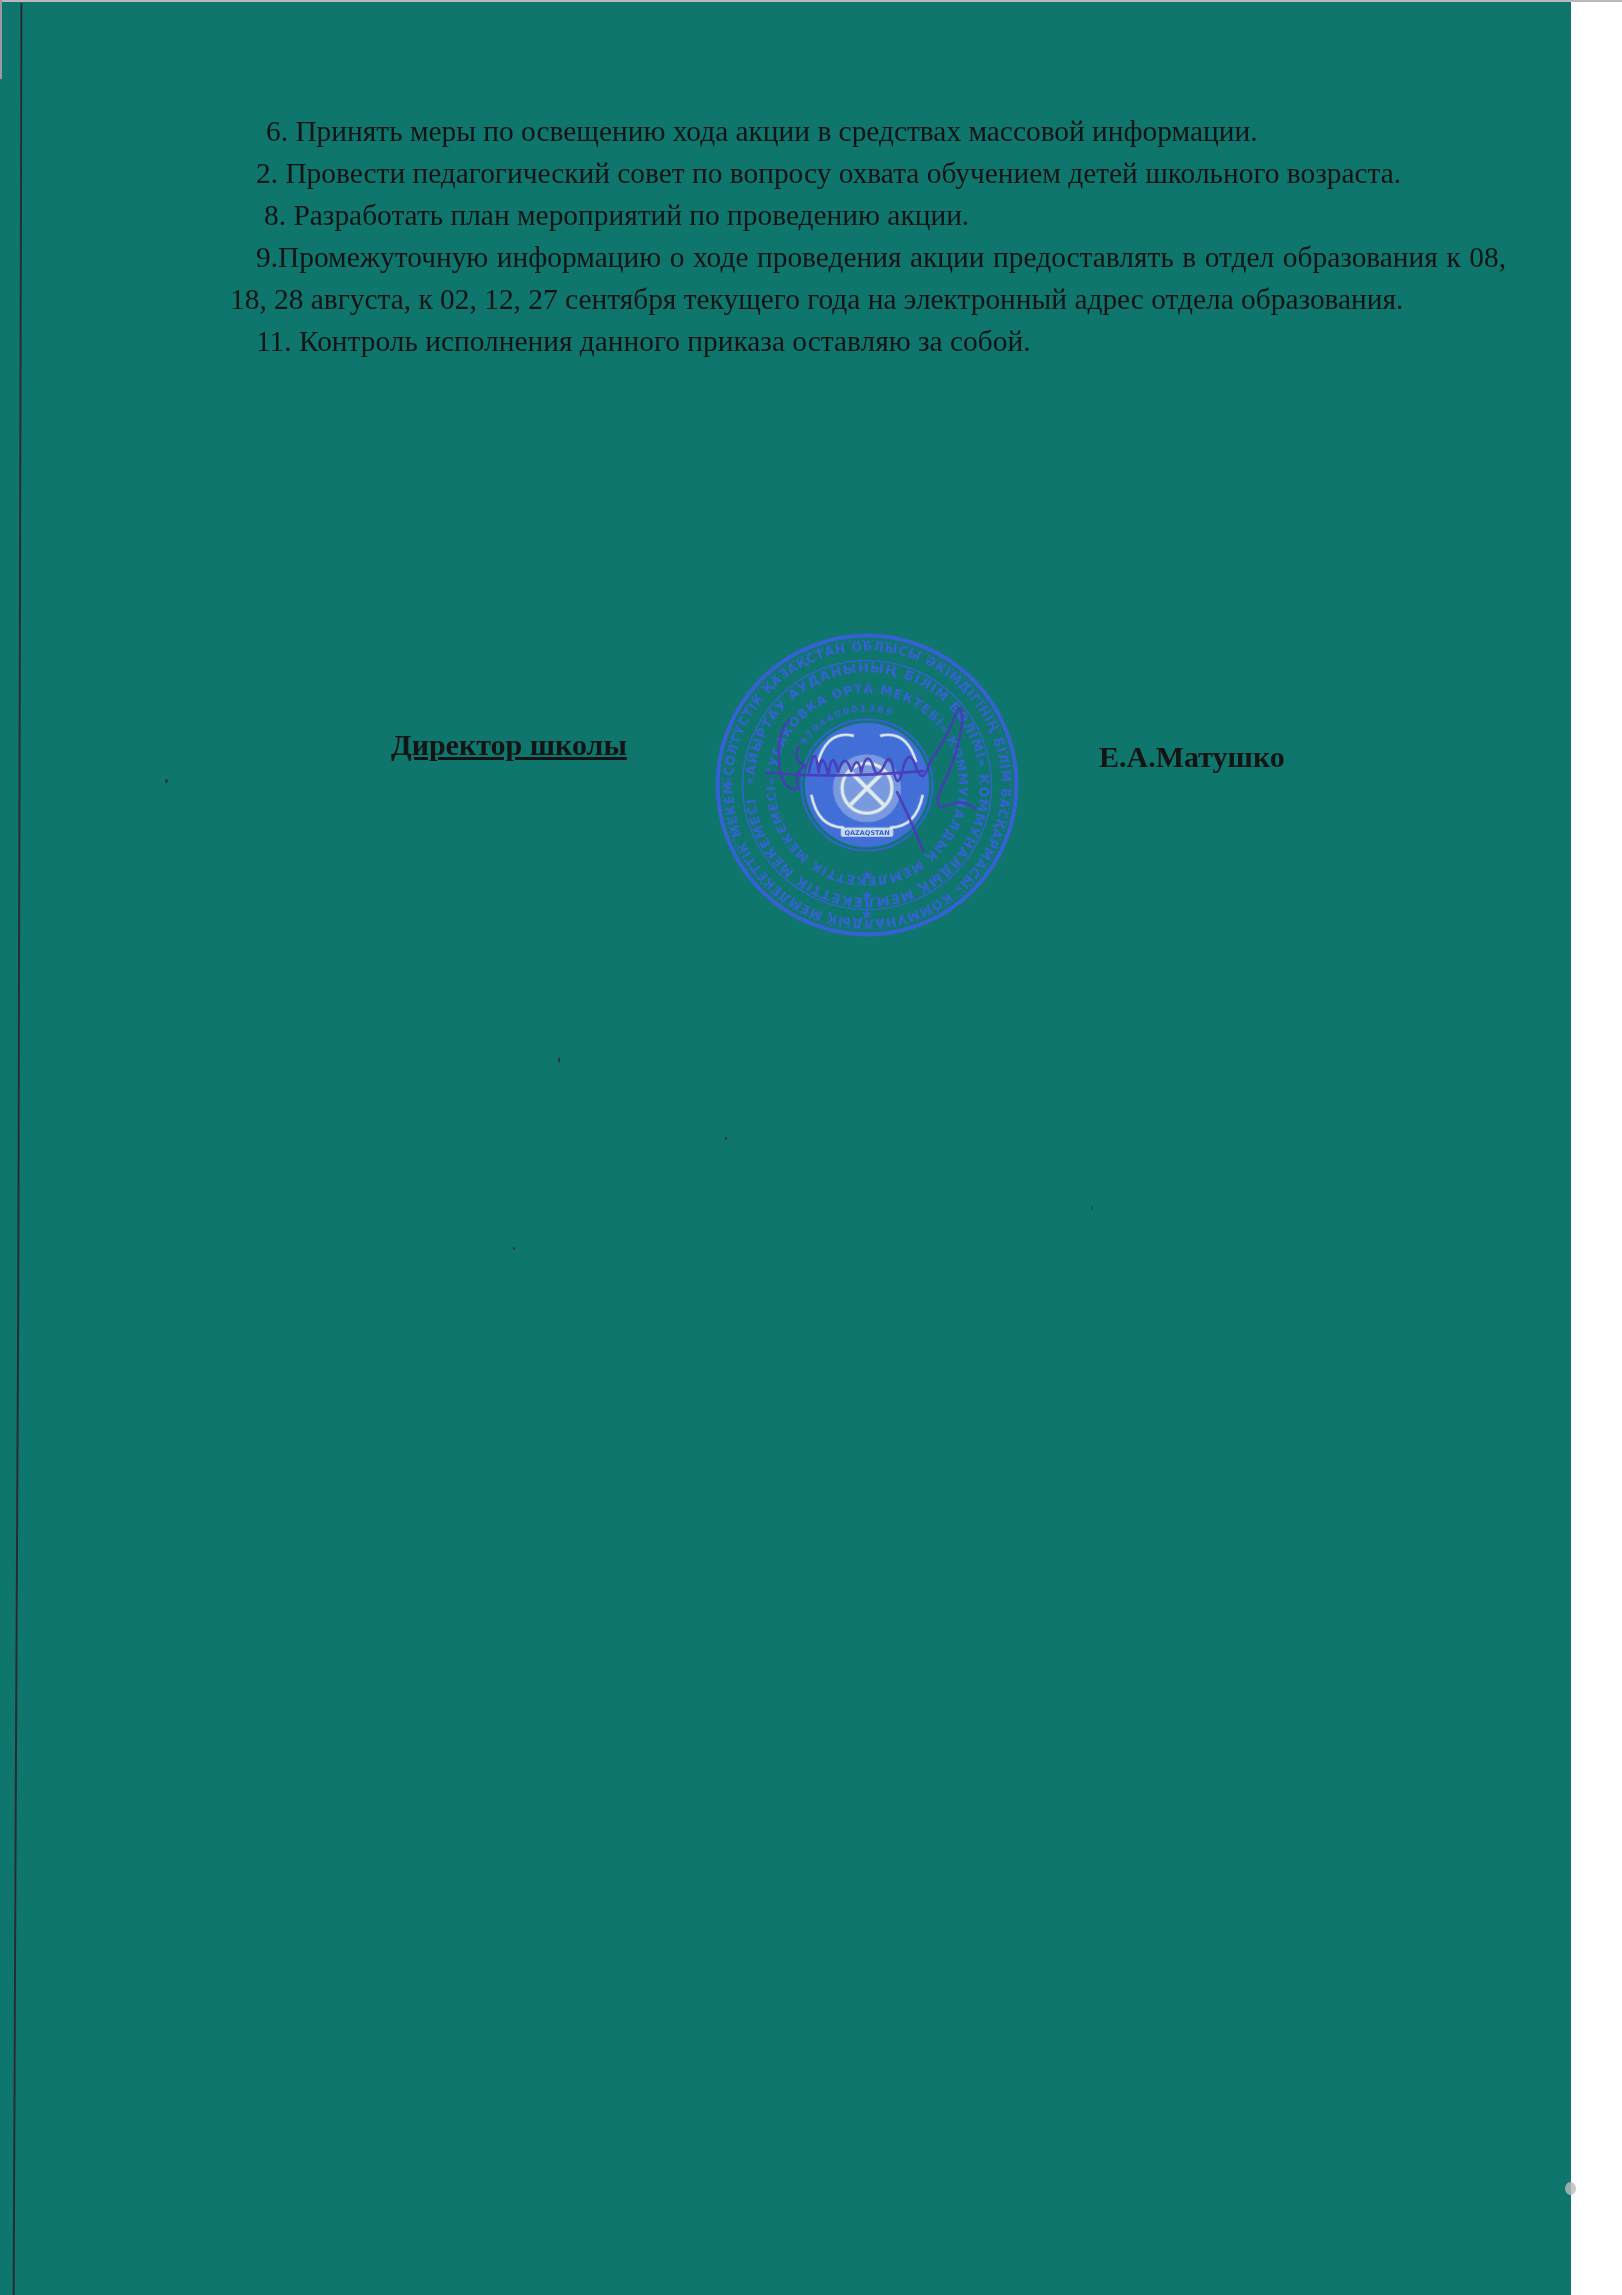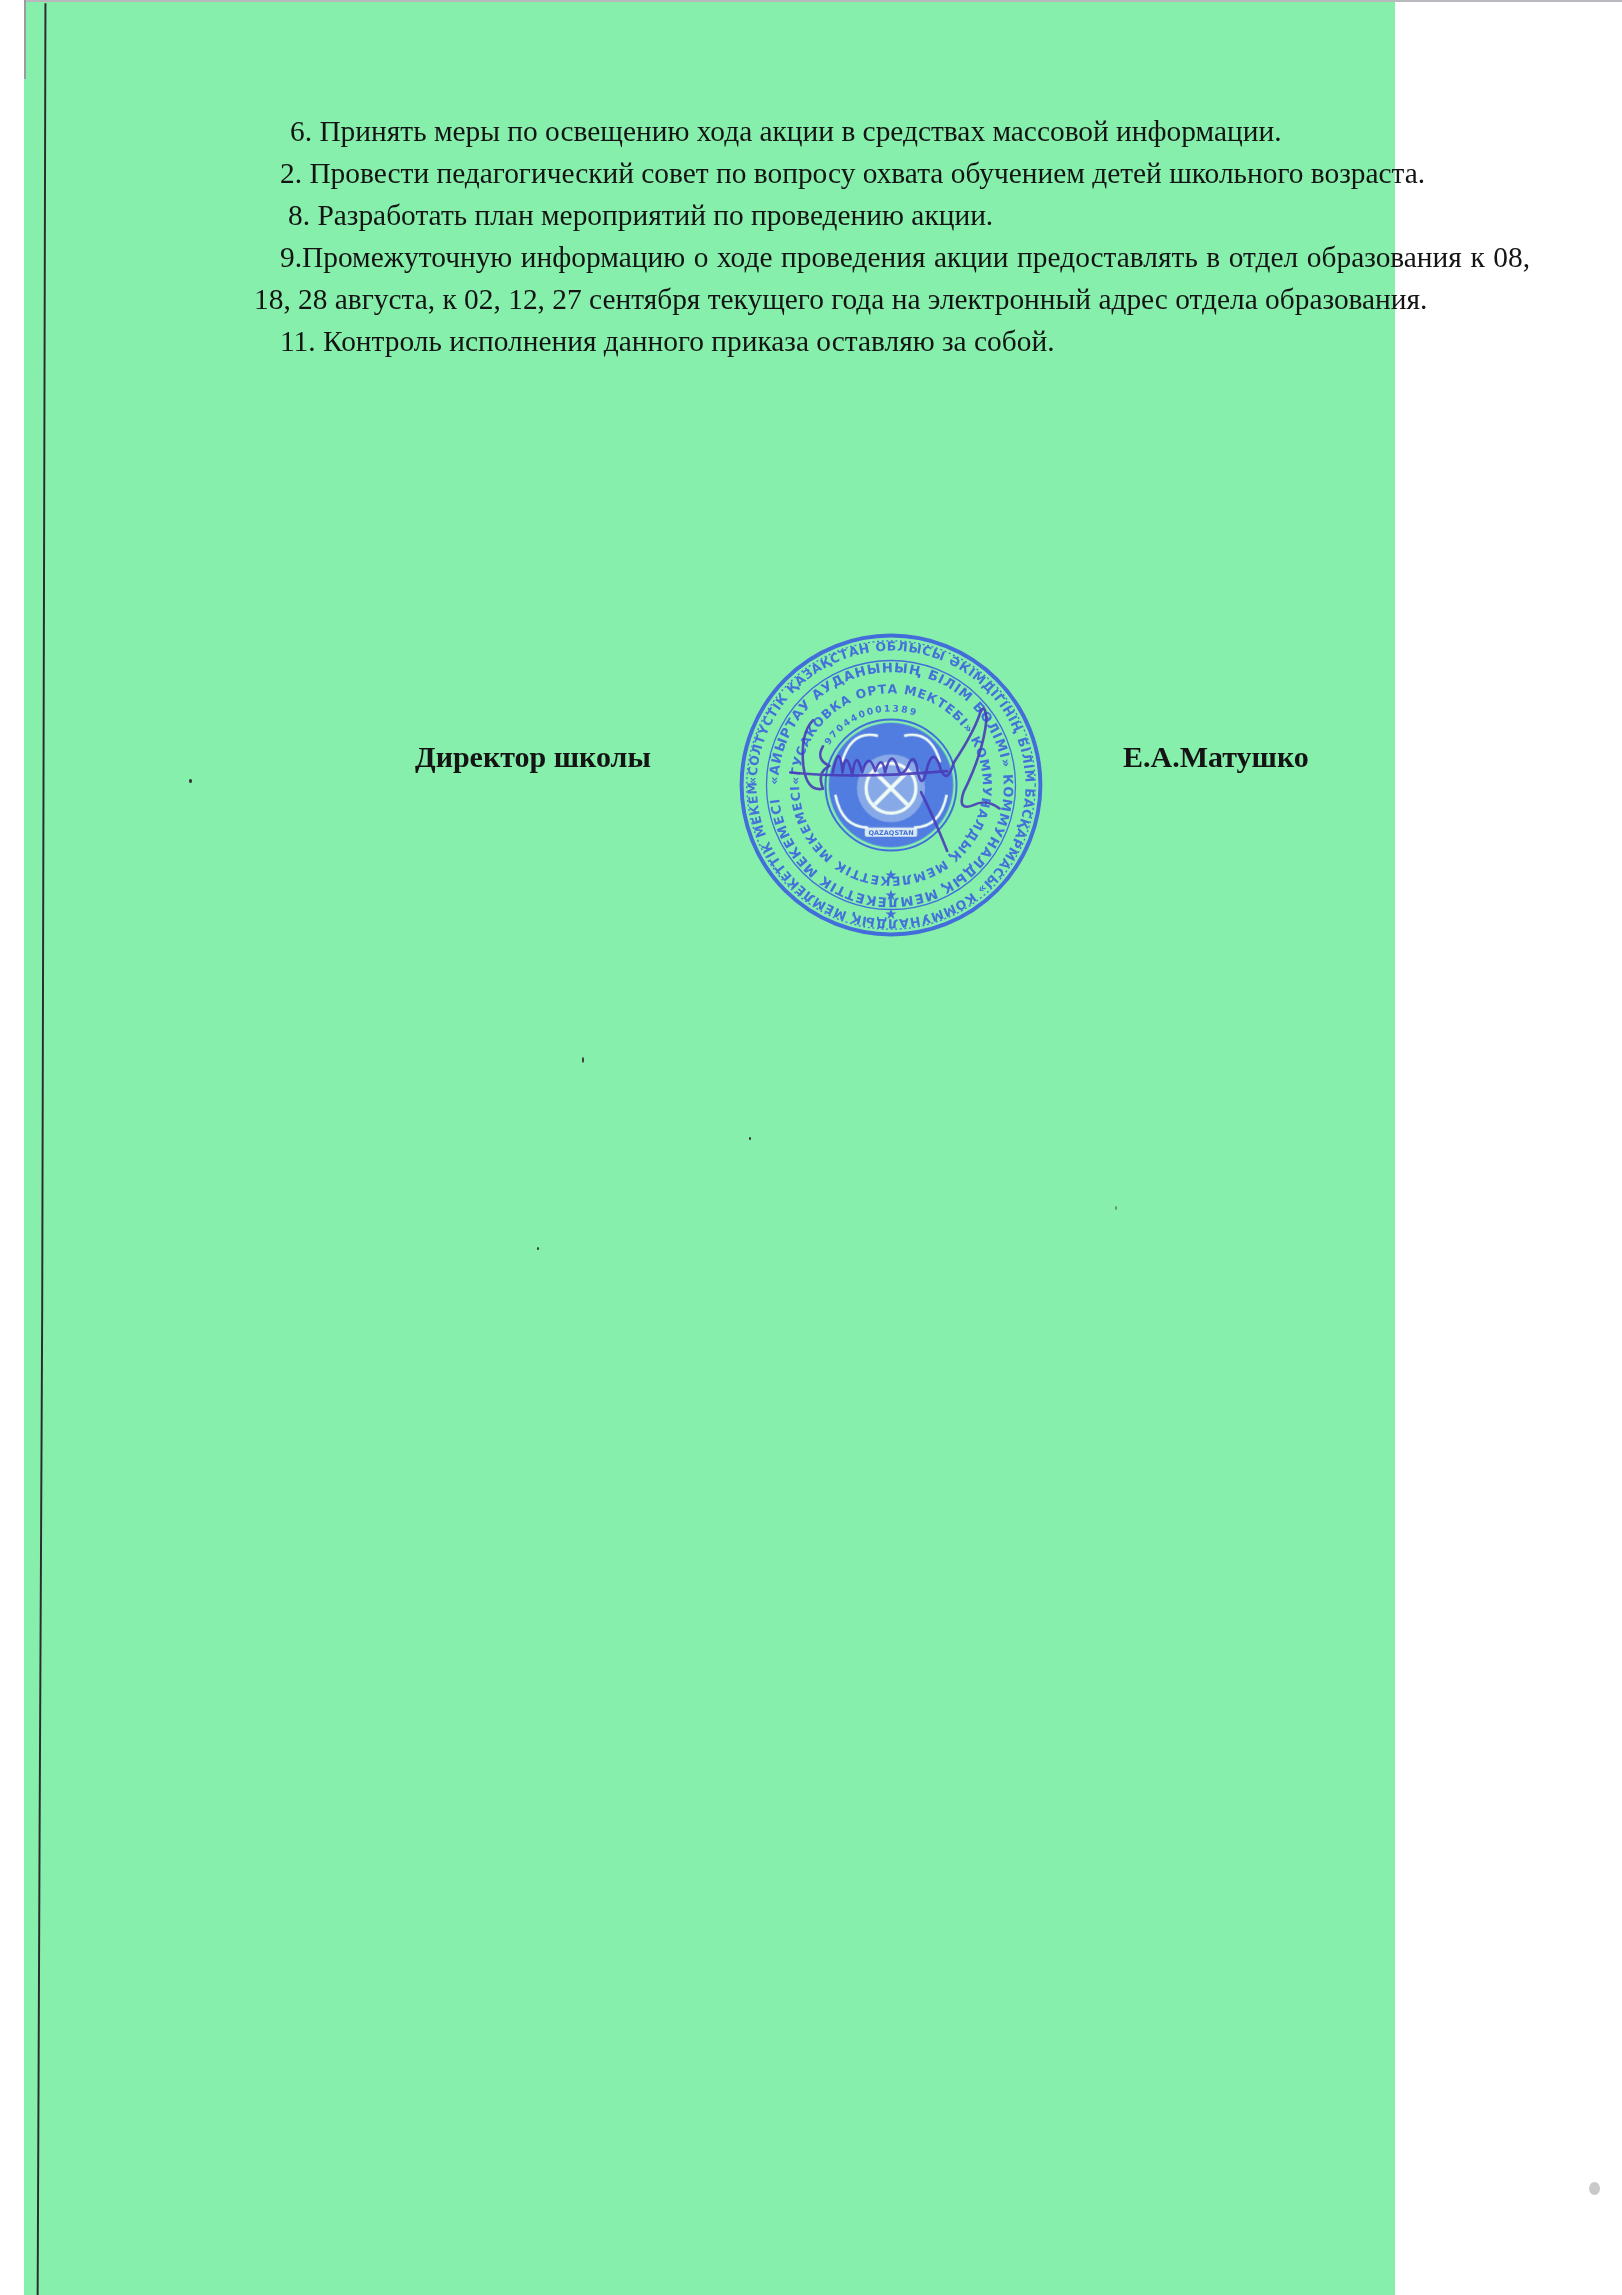--- a/index.html
+++ b/index.html
@@ -11,23 +11,22 @@
       width: 1623px;
       height: 2295px;
       position: relative;
       overflow: hidden;
       font-family: "Liberation Serif", "DejaVu Serif", serif;
       color: #141414;
     }
     .page {
       position: absolute;
       left: 0; top: 0;
-      width: 1371px; height: 2295px;
-      background: #86efac;
-      margin-left: 24px;
+      width: 1571px; height: 2295px;
+      background: #0f766e;
     }
     
     .scan-edge-top {
       position: absolute; left: 0; top: 0; width: 1623px; height: 2px;
       background: #b9b9bd;
     }
     .scan-edge-left {
       position: absolute; left: 0; top: 0; width: 2px; height: 79px;
       background: #9a9aa0;
     }
@@ -61,21 +60,22 @@
       top: 728px;
       left: 0;
       width: 1623px;
       height: 46px;
       font-weight: bold;
       font-size: 30px;
     }
     .sig-title {
       position: absolute;
       left: 391px;
-      top: 12px;
+      top: 0;
+      text-decoration: underline;
     }
     .sig-name {
       position: absolute;
       left: 1099px;
       top: 12px;
     }
 
     
     .stamp {
       position: absolute;

